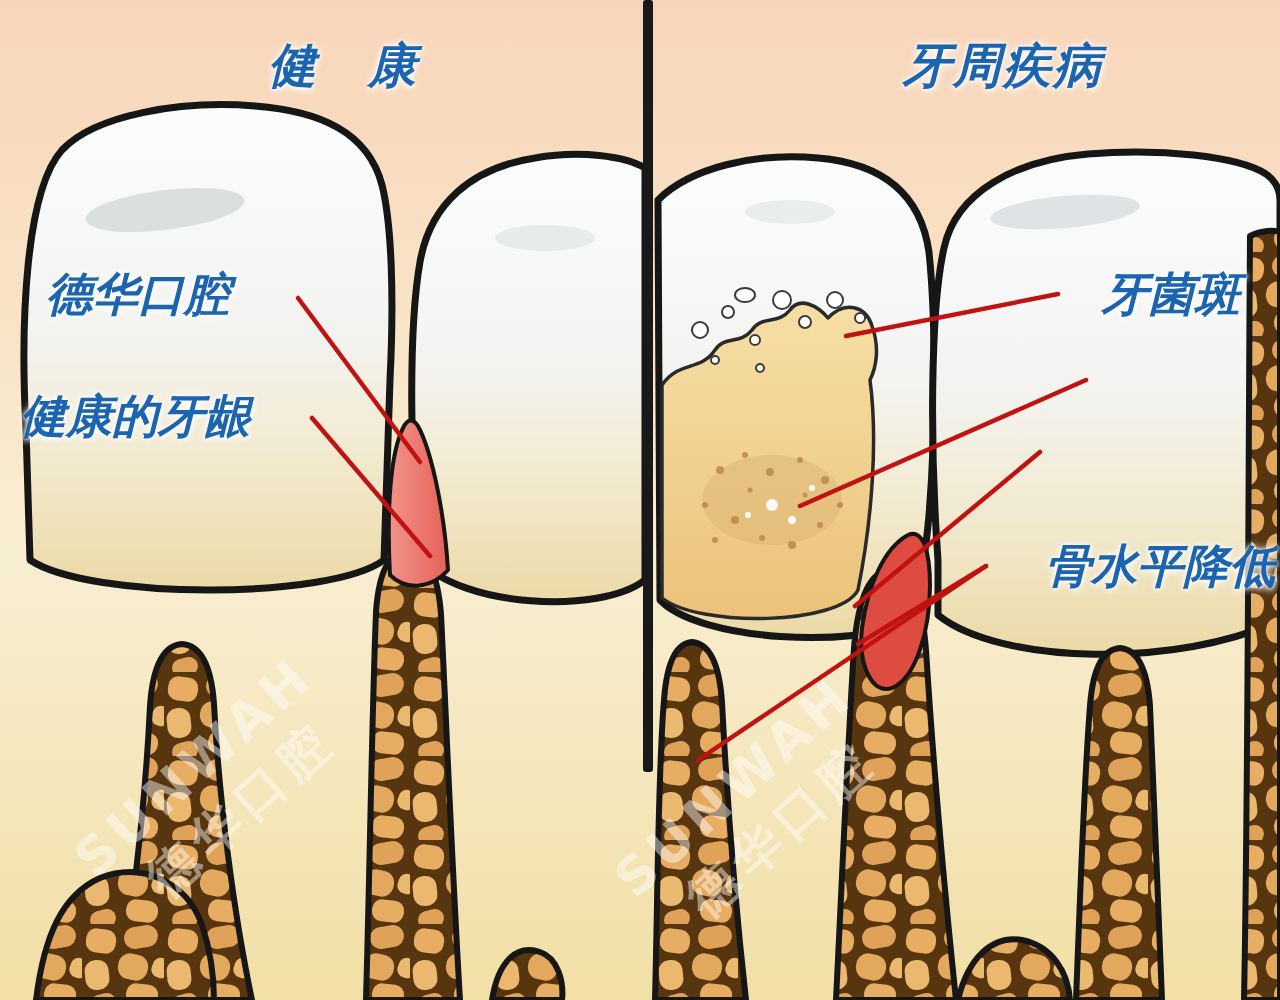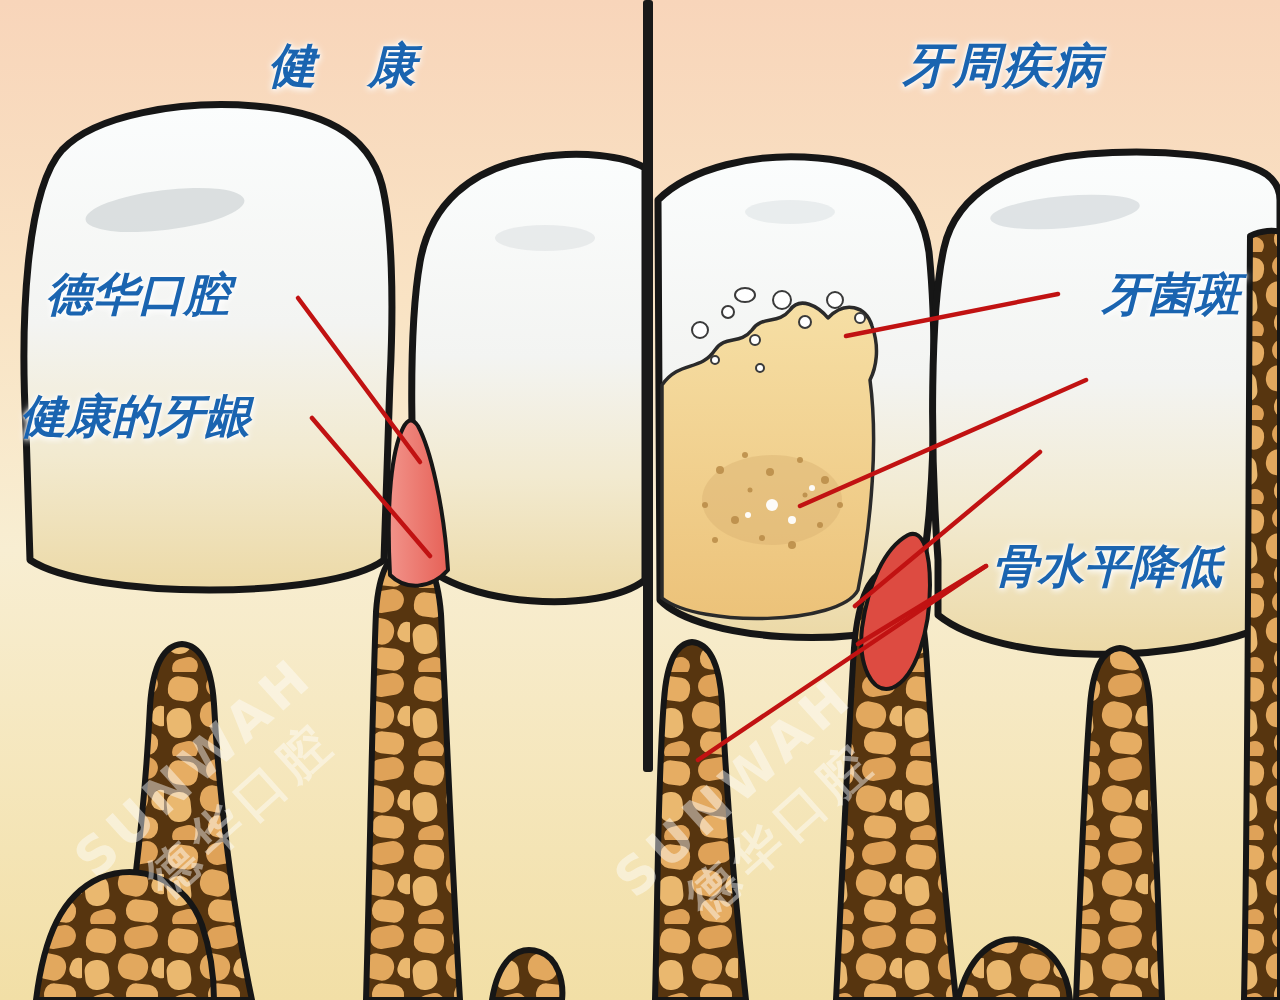--- a/index.html
+++ b/index.html
@@ -17,21 +17,21 @@
   }
   .title{font-size:48px;letter-spacing:2px;}
   .ann{font-size:46px;}
   #title-left{left:268px;top:34px;}
   #title-right{left:903px;top:34px;}
   #lbl-gum{left:46px;top:264px;}
   #lbl-bone{left:20px;top:386px;}
   #lbl-plaque{left:1066px;top:264px;margin-left:36px;}
   #lbl-tartar{left:1093px;top:350px;}
   #lbl-pocket{left:1046px;top:422px;}
-  #lbl-boneloss{left:992px;top:536px;}
+  #lbl-boneloss{left:1045px;top:536px;}
 </style>
 </head>
 <body>
 
 <div id="stage">
 
   <svg id="illustration" viewBox="0 0 1280 1000" aria-hidden="true">
     <defs>
       <linearGradient id="bgGrad" x1="0" y1="0" x2="0" y2="1">
         <stop offset="0" stop-color="#f8d5ba"></stop>

